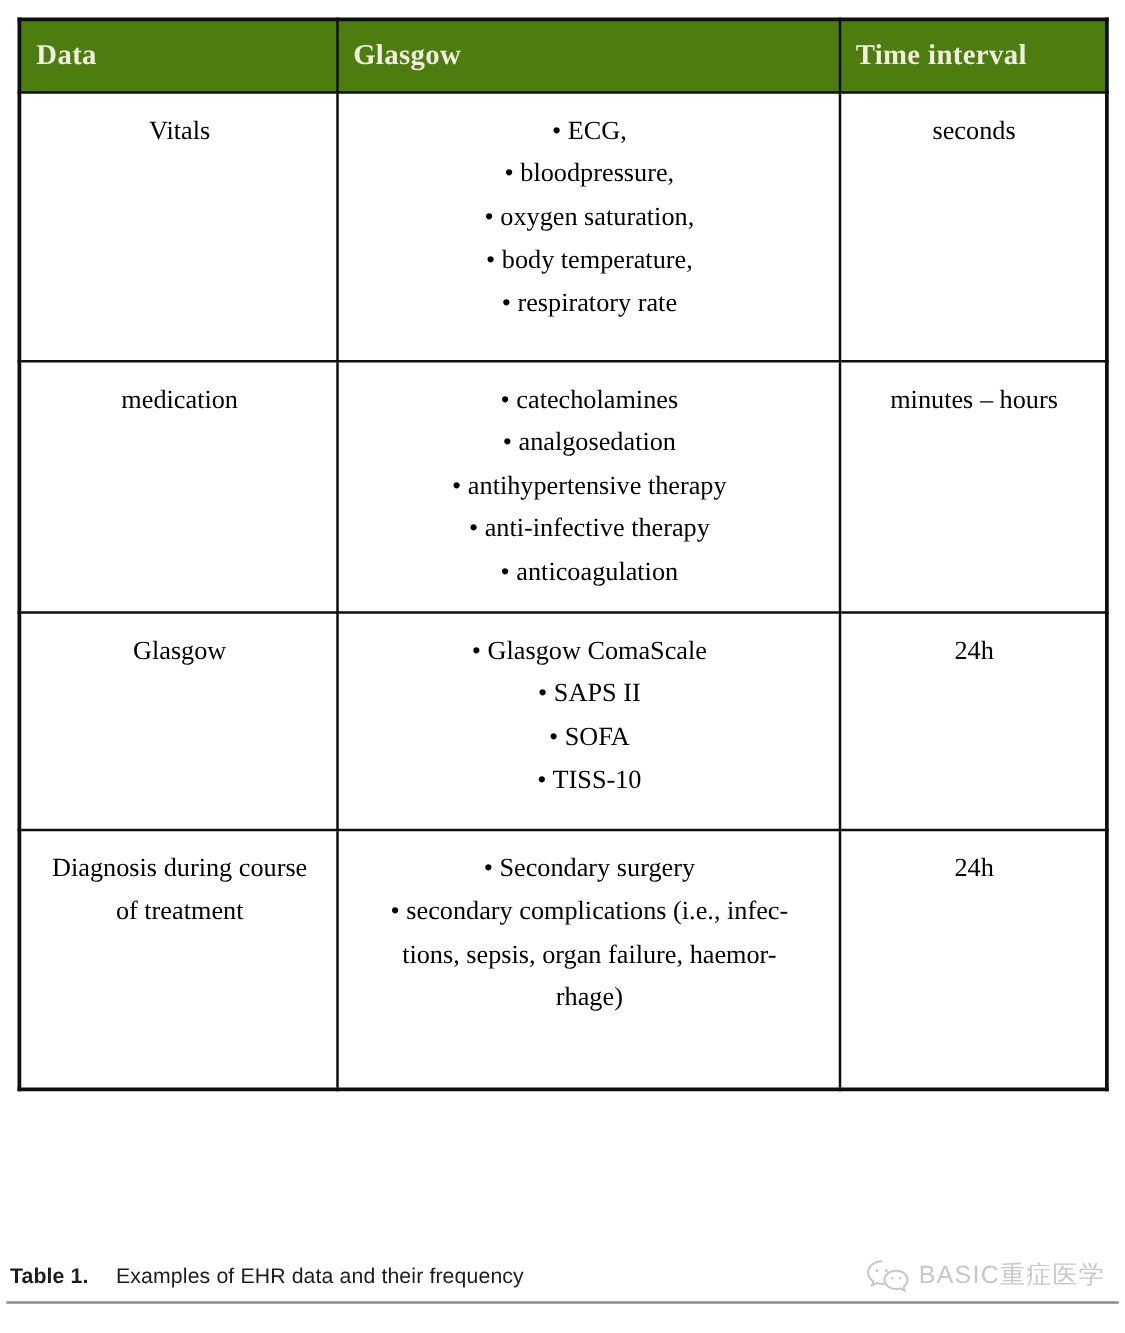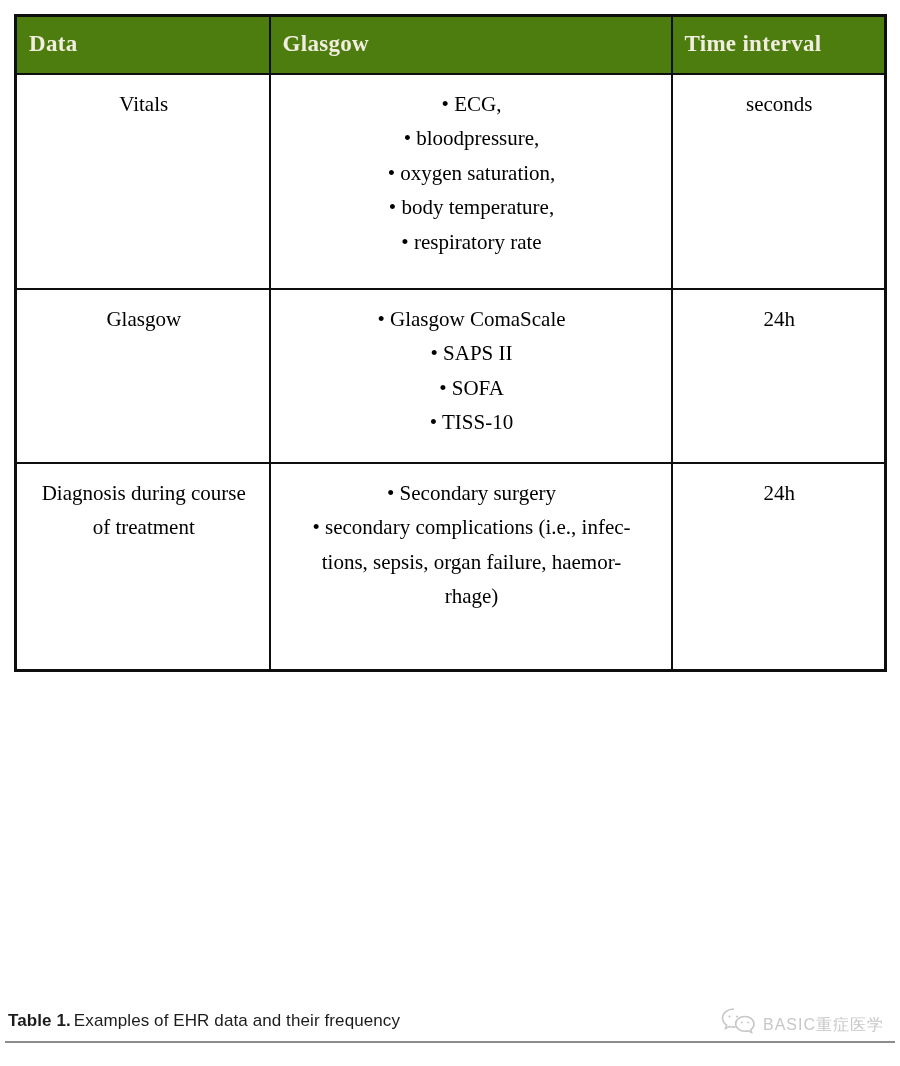--- a/index.html
+++ b/index.html
@@ -28,32 +28,32 @@
     text-align:center;
   }
   td.c1 { white-space:pre-line; }
   .ex-item { white-space:pre-line; }
 
   .caption {
     position:absolute; left:8px; top:1011px;
     font-family:"Liberation Sans", sans-serif; font-size:17px; color:#1c1c1c;
     letter-spacing:0.1px;
   }
-  .cap-label { font-weight:bold; margin-right:3px; }
+  .cap-label { font-weight:bold; margin-right:22px; }
 
   .bottom-rule {
     position:absolute; left:5px; top:1041px; width:890px; height:2px;
     background:#8d8d8d;
   }
 
   .watermark {
     position:absolute; right:16px; top:1006px;
-    display:flex; align-items:flex-end; gap:7px;
+    display:flex; align-items:flex-start; gap:7px;
     color:#c7c7c7; font-family:"Liberation Sans", sans-serif;
-    font-size:16px; letter-spacing:1px;
+    font-size:20px; letter-spacing:1px;
     text-shadow:1px 1px 0 #ffffff;
   }
   .watermark svg { display:block; }
 </style>
 </head>
 <body>
 
 <div class="page">
 
   <table class="ehr">
@@ -73,20 +73,31 @@
         <tr style="height: 215px;">
       <td class="c1">Vitals</td>
       <td class="c2">
             <div class="ex-item">• ECG,</div>
             <div class="ex-item">• bloodpressure,</div>
             <div class="ex-item">• oxygen saturation,</div>
             <div class="ex-item">• body temperature,</div>
             <div class="ex-item">• respiratory rate</div>
           </td>
       <td class="c3">seconds</td>
+    </tr>
+        <tr style="height: 201px;">
+      <td class="c1">medication</td>
+      <td class="c2">
+            <div class="ex-item">• catecholamines</div>
+            <div class="ex-item">• analgosedation</div>
+            <div class="ex-item">• antihypertensive therapy</div>
+            <div class="ex-item">• anti-infective therapy</div>
+            <div class="ex-item">• anticoagulation</div>
+          </td>
+      <td class="c3">minutes – hours</td>
     </tr>
         <tr style="height: 174px;">
       <td class="c1">Glasgow</td>
       <td class="c2">
             <div class="ex-item">• Glasgow ComaScale</div>
             <div class="ex-item">• SAPS II</div>
             <div class="ex-item">• SOFA</div>
             <div class="ex-item">• TISS-10</div>
           </td>
       <td class="c3">24h</td>

